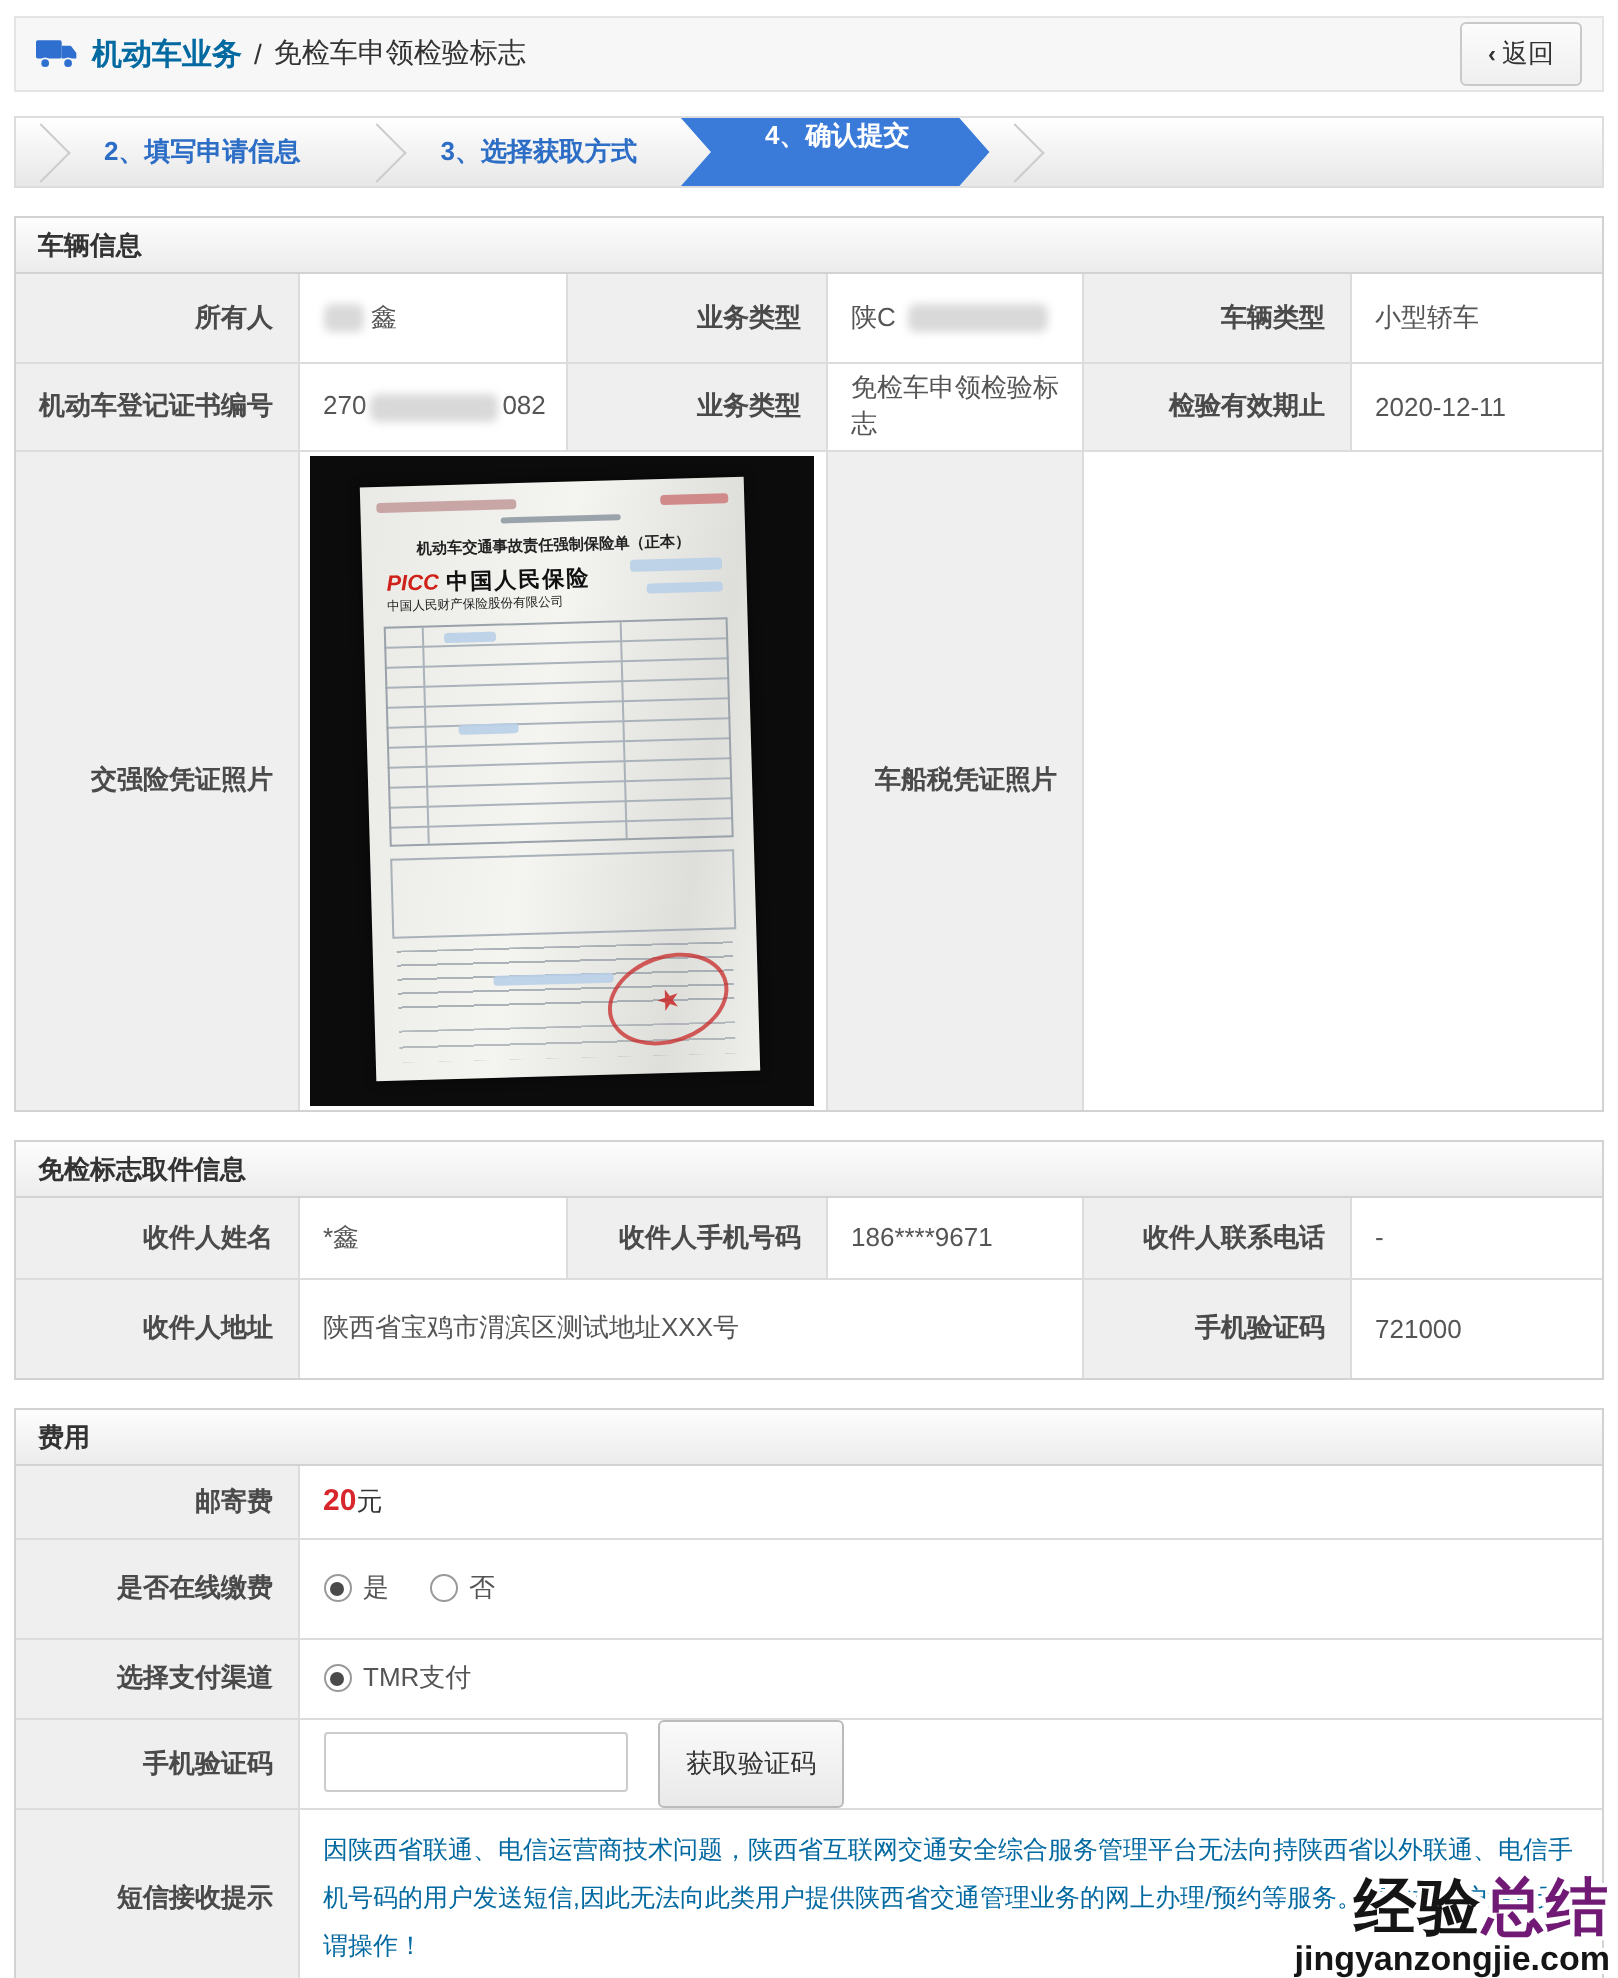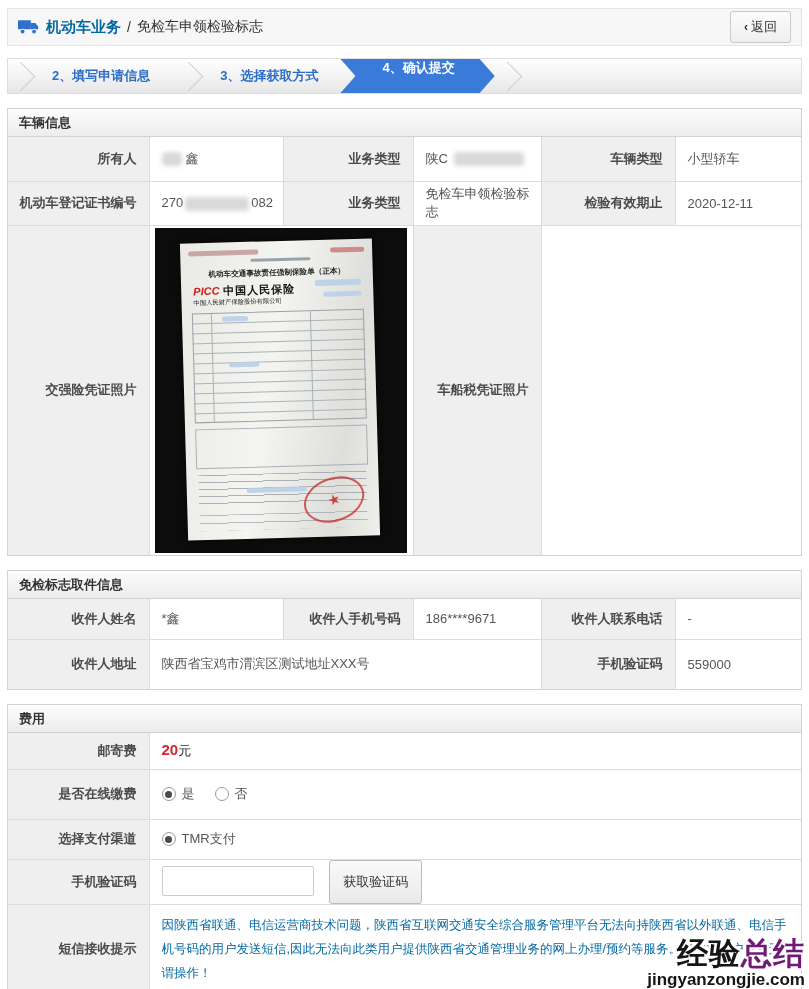--- a/index.html
+++ b/index.html
@@ -261,21 +261,21 @@
         <td class="val">*鑫</td>
         <td class="lbl">收件人手机号码</td>
         <td class="val">186****9671</td>
         <td class="lbl">收件人联系电话</td>
         <td class="val">-</td>
       </tr>
       <tr class="h38">
         <td class="lbl">收件人地址</td>
         <td class="val" colspan="3">陕西省宝鸡市渭滨区测试地址XXX号</td>
         <td class="lbl">手机验证码</td>
-        <td class="val">559000</td>
+        <td class="val">721000</td>
       </tr>
     </tbody>
       </table>
   </div>
 
   <div class="section">
     <div class="sec-head">费用</div>
     <table>
       <colgroup>
           <col style="width:141px">

